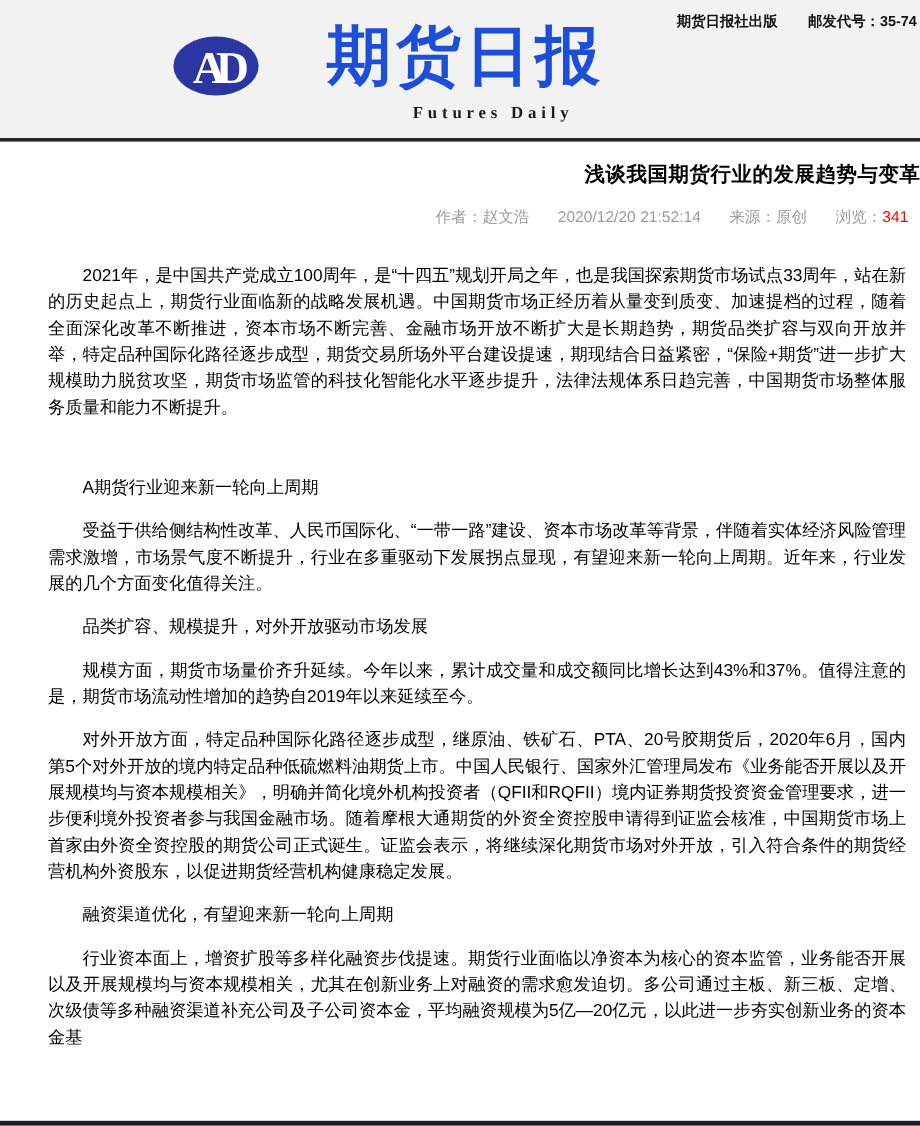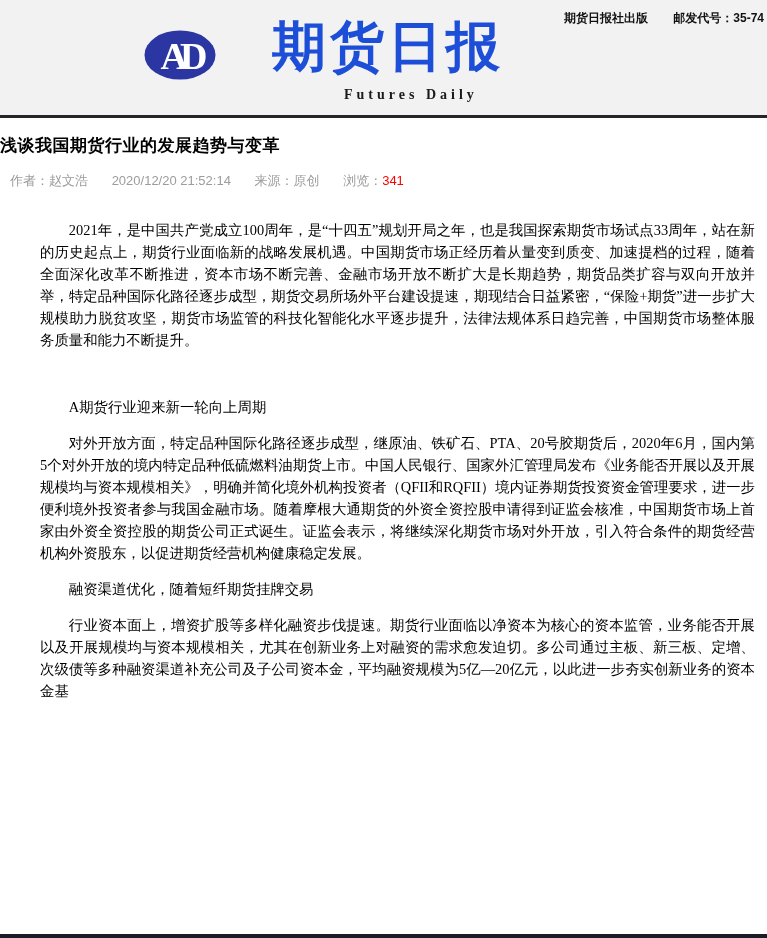--- a/index.html
+++ b/index.html
@@ -63,47 +63,46 @@
     color: #1a1a1a;
     font-family: "Liberation Serif", serif;
     white-space: nowrap;
     margin-left: 32px;
   }
 
   
   .article { position: relative; }
   .article-title {
     margin: 16px 0 0 0;
-    text-align: left;
+    text-align: right;
     font-size: 17px;
     font-weight: bold;
     color: #000;
     letter-spacing: 0.5px;
   }
   .article-meta {
     margin-top: 15px;
-    text-align: left;
+    text-align: right;
     font-size: 13px;
     color: #9c9c9c;
     white-space: nowrap;
   }
   .article-meta .meta-item { margin: 0 10px; }
   .views-count { color: #ff0000; font-style: normal; }
 
   .article-body {
     margin: 29px 12px 0 40px;
     font-size: 14.4px;
     line-height: 22px;
     text-align: justify;
     color: #000;
   }
   .article-body p {
     margin: 0 0 14px 0;
     text-indent: 2em;
-    font-family: Liberation Serif, serif;
   }
   .article-body p.sect-gap { margin-top: 45px; }
 
   
   .bottom-bar {
     position: absolute;
     left: 0;
     bottom: 0;
     width: 767px;
     height: 4px;
@@ -134,19 +133,22 @@
   <div class="article-meta">
     <span class="meta-item"><span>作者：</span><span>赵文浩</span></span>
     <span class="meta-item">2020/12/20 21:52:14</span>
     <span class="meta-item"><span>来源：</span><span>原创</span></span>
     <span class="meta-item"><span>浏览：</span><em class="views-count">341</em></span>
   </div>
 
   <div class="article-body">
     <p>2021年，是中国共产党成立100周年，是“十四五”规划开局之年，也是我国探索期货市场试点33周年，站在新的历史起点上，期货行业面临新的战略发展机遇。中国期货市场正经历着从量变到质变、加速提档的过程，随着全面深化改革不断推进，资本市场不断完善、金融市场开放不断扩大是长期趋势，期货品类扩容与双向开放并举，特定品种国际化路径逐步成型，期货交易所场外平台建设提速，期现结合日益紧密，“保险+期货”进一步扩大规模助力脱贫攻坚，期货市场监管的科技化智能化水平逐步提升，法律法规体系日趋完善，中国期货市场整体服务质量和能力不断提升。</p>
     <p class="sect-gap">A期货行业迎来新一轮向上周期</p>
+    <p>受益于供给侧结构性改革、人民币国际化、“一带一路”建设、资本市场改革等背景，伴随着实体经济风险管理需求激增，市场景气度不断提升，行业在多重驱动下发展拐点显现，有望迎来新一轮向上周期。近年来，行业发展的几个方面变化值得关注。</p>
+    <p>品类扩容、规模提升，对外开放驱动市场发展</p>
+    <p>规模方面，期货市场量价齐升延续。今年以来，累计成交量和成交额同比增长达到43%和37%。值得注意的是，期货市场流动性增加的趋势自2019年以来延续至今。</p>
     <p>对外开放方面，特定品种国际化路径逐步成型，继原油、铁矿石、PTA、20号胶期货后，2020年6月，国内第5个对外开放的境内特定品种低硫燃料油期货上市。中国人民银行、国家外汇管理局发布《业务能否开展以及开展规模均与资本规模相关》，明确并简化境外机构投资者（QFII和RQFII）境内证券期货投资资金管理要求，进一步便利境外投资者参与我国金融市场。随着摩根大通期货的外资全资控股申请得到证监会核准，中国期货市场上首家由外资全资控股的期货公司正式诞生。证监会表示，将继续深化期货市场对外开放，引入符合条件的期货经营机构外资股东，以促进期货经营机构健康稳定发展。</p>
-    <p>融资渠道优化，随着短纤期货挂牌交易</p>
+    <p>融资渠道优化，有望迎来新一轮向上周期</p>
     <p>行业资本面上，增资扩股等多样化融资步伐提速。期货行业面临以净资本为核心的资本监管，业务能否开展以及开展规模均与资本规模相关，尤其在创新业务上对融资的需求愈发迫切。多公司通过主板、新三板、定增、次级债等多种融资渠道补充公司及子公司资本金，平均融资规模为5亿—20亿元，以此进一步夯实创新业务的资本金基</p>
   </div>
 </main>
 
 <div class="bottom-bar"></div>
 
 </body></html>

